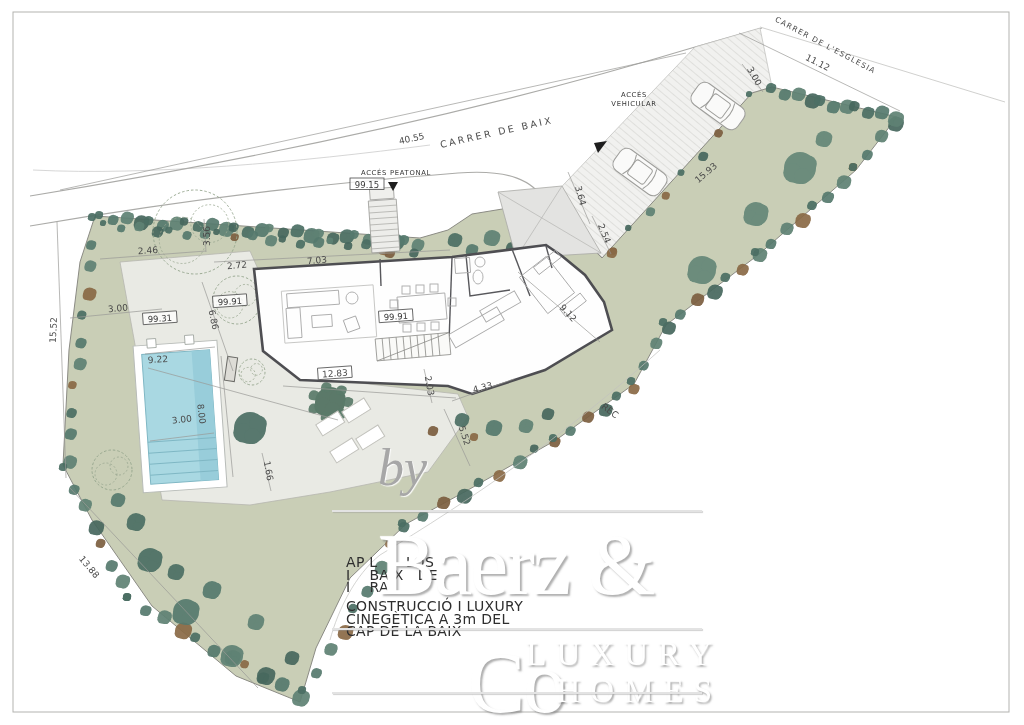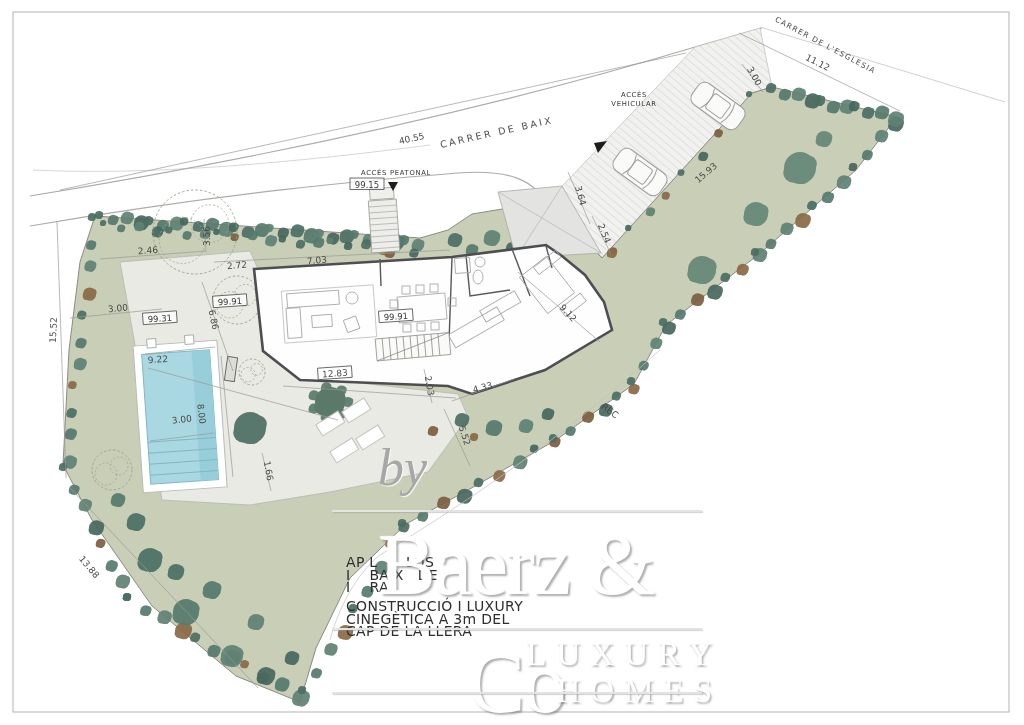--- a/index.html
+++ b/index.html
@@ -1404,21 +1404,21 @@
         </g>
         <g transform="translate(396 318) rotate(-4)">
           <rect x="-17" y="-8" width="34" height="11.5" class="elevbox"></rect>
           <text class="elev" text-anchor="middle" y="1.5">99.91</text>
         </g>
       </g>
 </svg>
 
 <div id="notes">
       <div class="note-block" style="left: 346px; top: 556px;"><div>AP L      LOS</div><div>I    BAIX   DE</div><div>I    RA</div></div>
-      <div class="note-block" style="left: 346px; top: 600px;"><div>CONSTRUCCIÓ I LUXURY</div><div>CINEGÈTICA A 3m DEL</div><div>CAP DE LA LLERA</div></div>
+      <div class="note-block" style="left: 346px; top: 600px;"><div>CONSTRUCCIÓ I LUXURY</div><div>CINEGÈTICA A 3m DEL</div><div>CAP DE LA BAIX</div></div>
     </div>
 
 <div class="watermark">
   <div class="wm-by">by</div>
   <div class="wm-rule" style="left:332px;top:510px;width:370px;"></div>
   <div class="wm-brand">Baerz &amp; Co</div>
   <div class="wm-rule" style="left:332px;top:628px;width:370px;"></div>
   <div class="wm-tagline">LUXURY HOMES</div>
   <div class="wm-rule" style="left:332px;top:692px;width:370px;"></div>
 </div>

